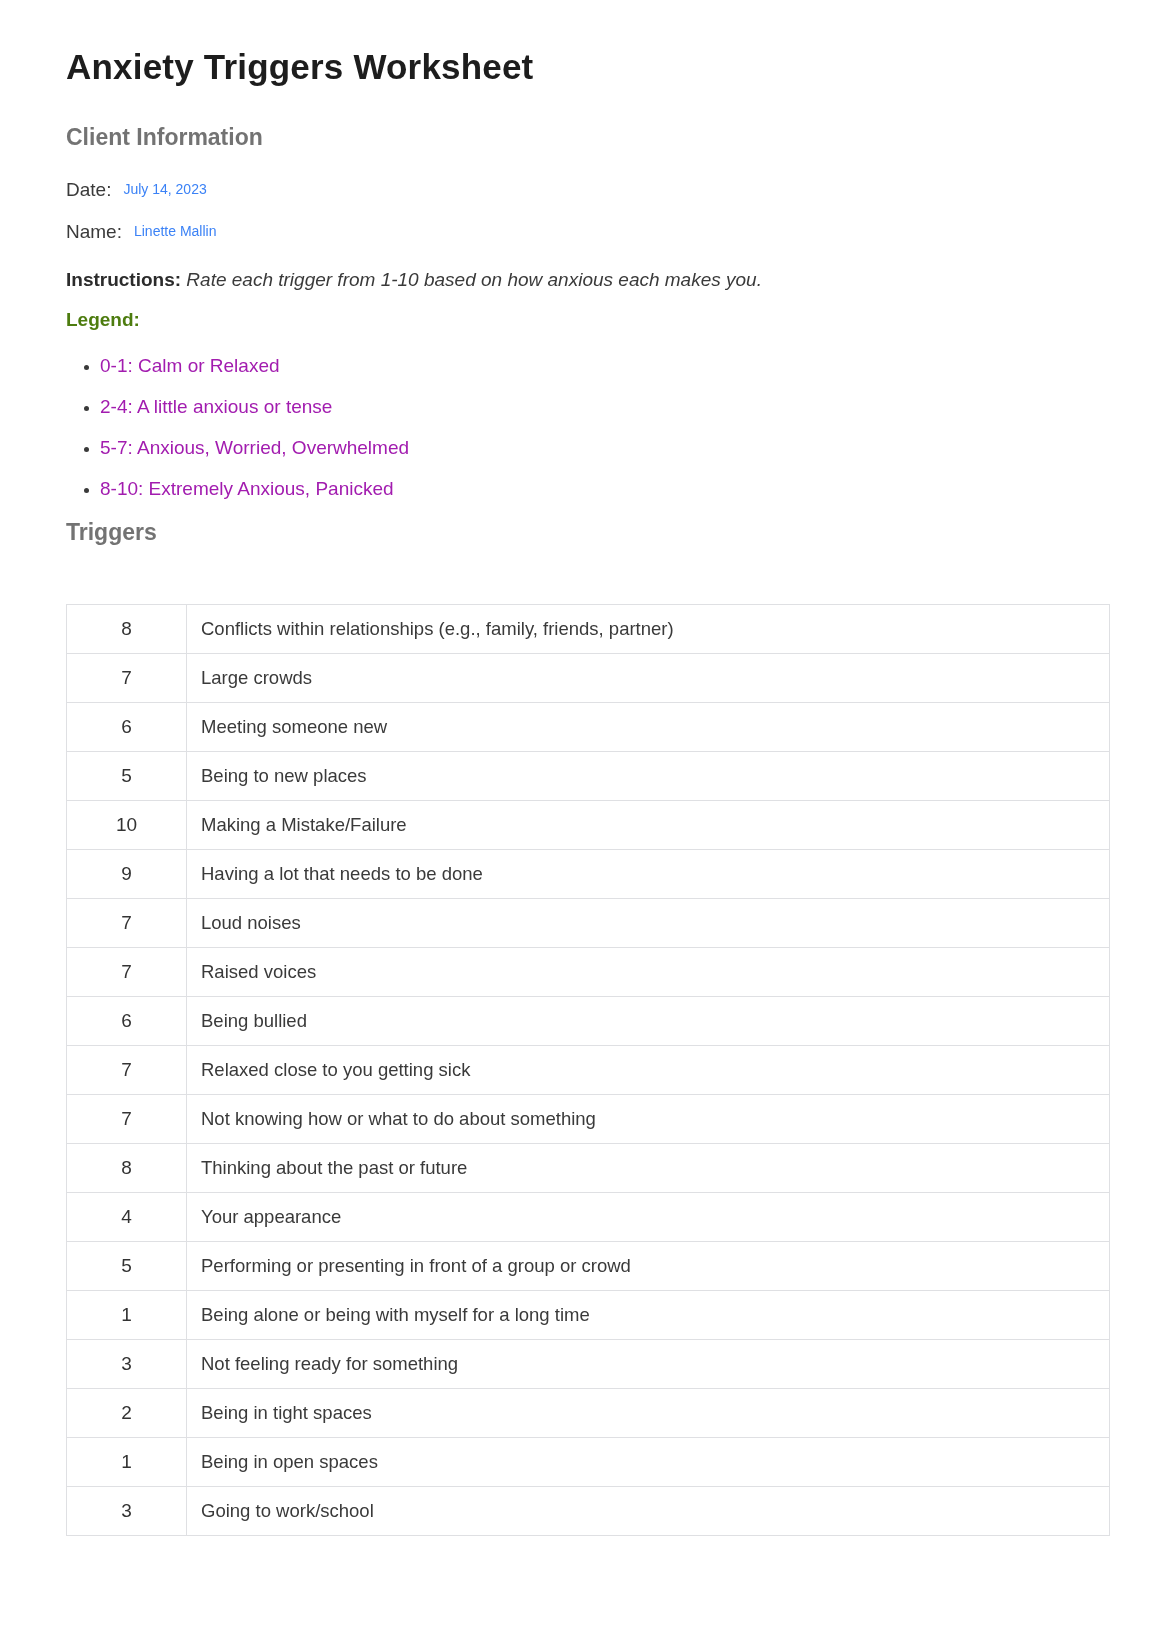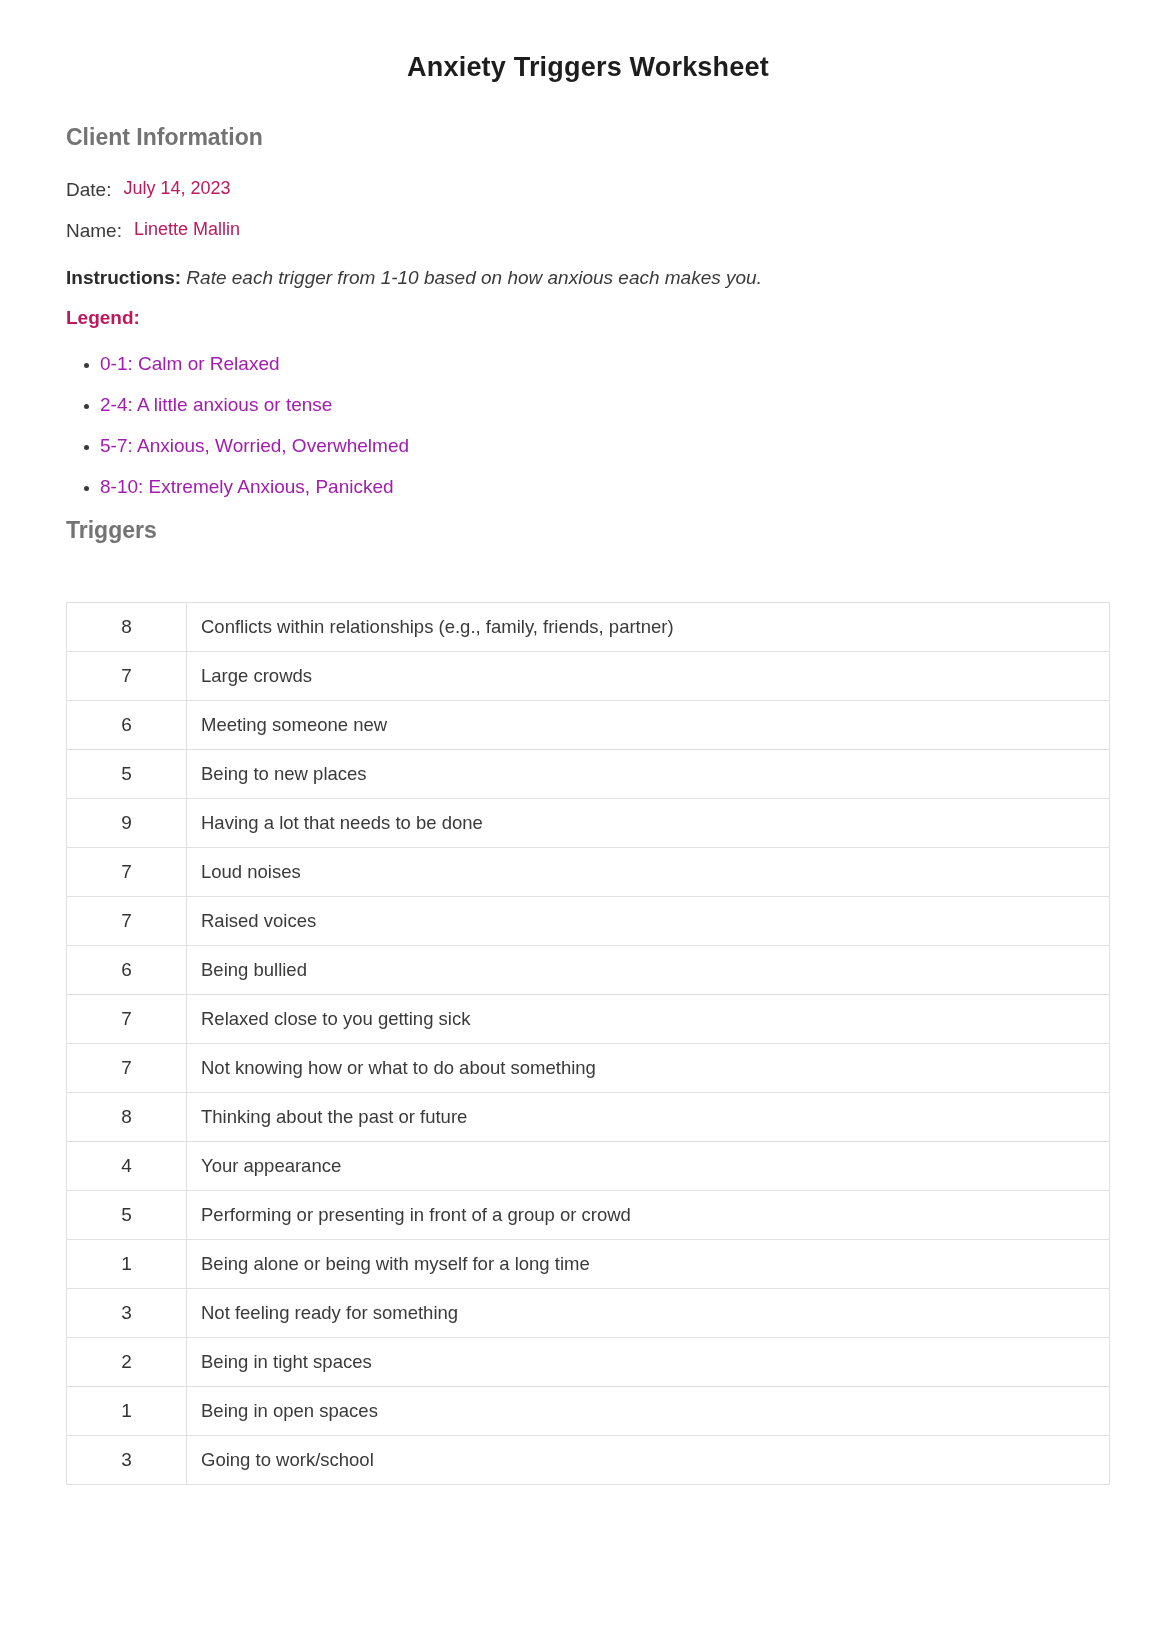--- a/index.html
+++ b/index.html
@@ -16,22 +16,22 @@
     overflow: hidden;
   }
   .page {
     width: 1176px;
     height: 1630px;
     padding: 0 66px;
     background: #ffffff;
   }
   .doc-title {
     margin: 44px 0 0 0;
-    text-align: center;
-    font-size: 27px;
+    text-align: left;
+    font-size: 35px;
     line-height: 46px;
     font-weight: 700;
     color: #1d1d1d;
     letter-spacing: 0.2px;
   }
   .section-heading {
     margin: 33px 0 0 0;
     font-size: 23px;
     line-height: 28px;
     font-weight: 700;
@@ -39,40 +39,40 @@
   }
   .field-line {
     margin: 27px 0 0 0;
     font-size: 19px;
     line-height: 24px;
     color: #3a3a3a;
   }
   .field-line.second { margin-top: 17px; }
   .field-value {
     display: inline-block;
-    font-size: 18px;
+    font-size: 14px;
     position: relative;
     top: -2px;
     margin-left: 12px;
-    color: #be185d;
+    color: #3b82f6;
   }
   .instructions {
     margin: 23px 0 0 0;
     font-size: 19px;
     line-height: 24px;
     color: #3a3a3a;
   }
   .instructions .label { font-weight: 700; color: #2c2c2c; }
   .instructions .text { font-style: italic; }
   .legend-label {
     margin: 16px 0 0 0;
     font-size: 19px;
     line-height: 24px;
     font-weight: 700;
-    color: #be185d;
+    color: #4d7c0f;
   }
   .legend-list {
     margin: 22px 0 0 0;
     padding: 0 0 0 34px;
     list-style: disc;
   }
   .legend-list li {
     font-size: 19px;
     line-height: 24px;
     margin: 0 0 17px 0;
@@ -151,20 +151,24 @@
         </tr>
         <tr>
           <td class="rating">6</td>
           <td class="trigger">Meeting someone new</td>
         </tr>
         <tr>
           <td class="rating">5</td>
           <td class="trigger">Being to new places</td>
         </tr>
         <tr>
+          <td class="rating">10</td>
+          <td class="trigger">Making a Mistake/Failure</td>
+        </tr>
+        <tr>
           <td class="rating">9</td>
           <td class="trigger">Having a lot that needs to be done</td>
         </tr>
         <tr>
           <td class="rating">7</td>
           <td class="trigger">Loud noises</td>
         </tr>
         <tr>
           <td class="rating">7</td>
           <td class="trigger">Raised voices</td>

